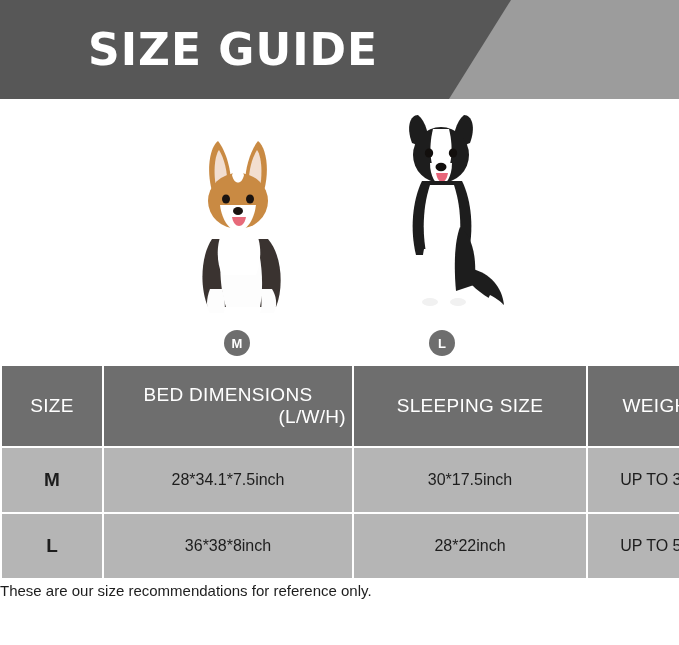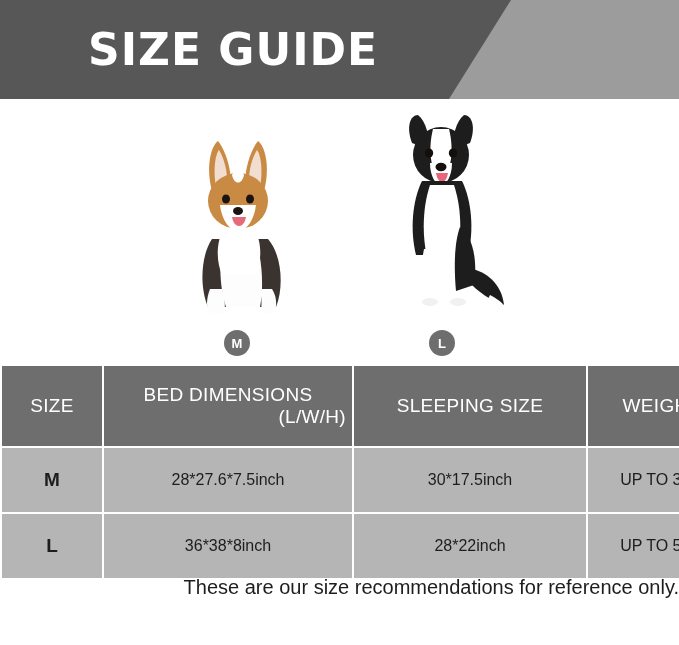--- a/index.html
+++ b/index.html
@@ -128,22 +128,22 @@
   .col-2 { width: 236px; }
   .col-3 { width: 220px; }
   .col-4 { width: 135px; }
 
   
   .footnote {
     position: absolute;
     left: 0;
     right: 0;
     bottom: 18px;
-    text-align: right;
-    font-size: 20px;
+    text-align: left;
+    font-size: 15px;
     color: #1d1d1d;
     font-family: "Liberation Sans", sans-serif;
   }
 
   
   svg { display: block; }
 </style>
 </head>
 <body>
 
@@ -235,21 +235,21 @@
             <span>SLEEPING SIZE</span>
           </th>
           <th class="col-4">
             <span>WEIGHT</span>
           </th>
         </tr>
       </thead>
       <tbody>
         <tr>
           <td class="size-cell">M</td>
-          <td>28*27.6*7.5inch</td>
+          <td>28*34.1*7.5inch</td>
           <td>30*17.5inch</td>
           <td>UP TO 35lb</td>
         </tr>
         <tr>
           <td class="size-cell">L</td>
           <td>36*38*8inch</td>
           <td>28*22inch</td>
           <td>UP TO 50lb</td>
         </tr>
       </tbody>

